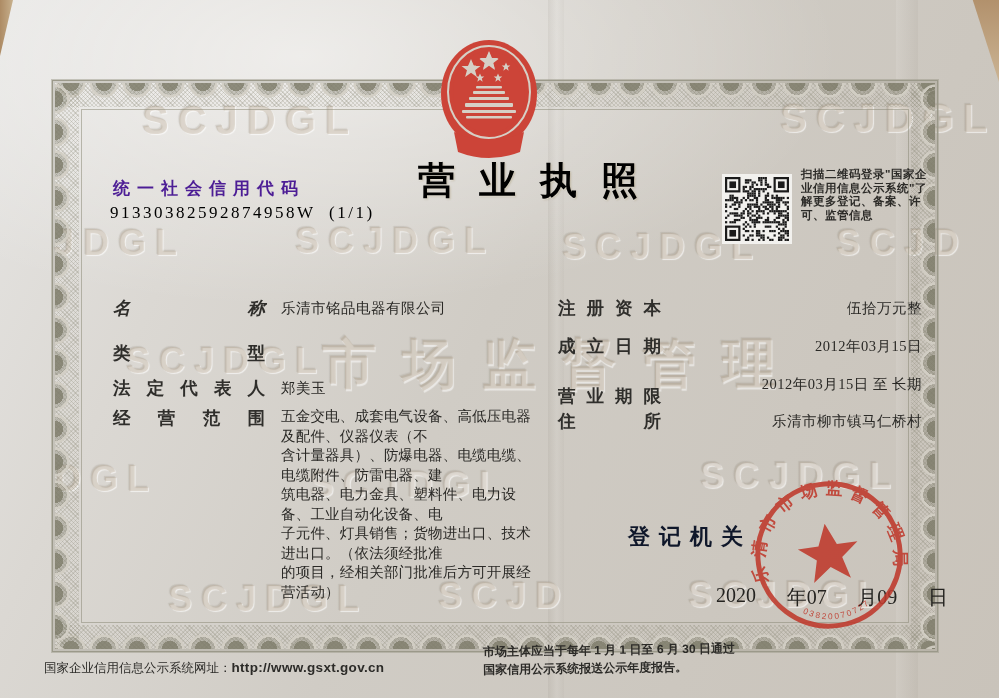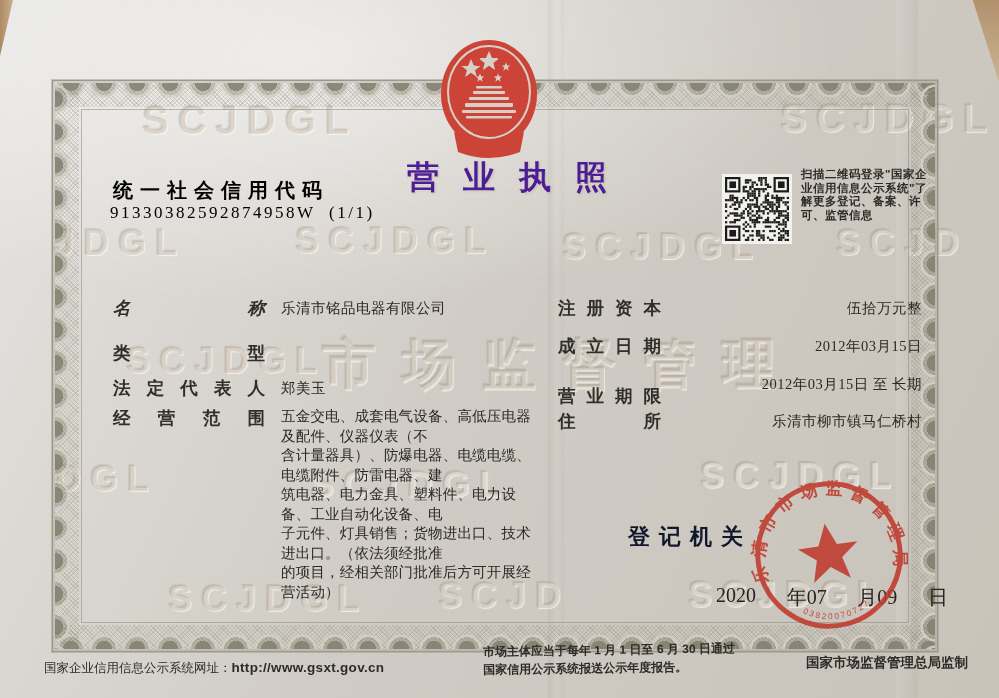--- a/index.html
+++ b/index.html
@@ -44,25 +44,25 @@
   
   .wm { position:absolute; font-family:"Liberation Sans", sans-serif; font-weight:700;
     color:rgba(186,170,150,.38); letter-spacing:9px; font-size:36px;
     text-shadow:1px 1px 1px rgba(255,255,255,.65), -1px -1px 1px rgba(110,100,85,.18); white-space:nowrap; }
   .wm-big { position:absolute; left:322px; top:328px; font-family:"Liberation Sans", sans-serif;
     font-weight:700; font-size:54px; letter-spacing:26px; color:rgba(175,155,128,.30);
     text-shadow:1px 2px 1px rgba(255,255,255,.55), -1px -1px 1px rgba(110,100,85,.15); white-space:nowrap; }
 
   
   .credit-label { position:absolute; left:113px; top:177px; font-family:"Liberation Sans",sans-serif;
-    font-weight:700; font-size:20px; letter-spacing:7px; color:#000000; }
+    font-weight:700; font-size:17px; letter-spacing:7px; color:#4c1d95; }
   .credit-code { position:absolute; left:110px; top:203px; font-size:17px; letter-spacing:2.5px; color:#000000; }
-  .title { position:absolute; left:352px; top:156px; width:310px; text-align:center;
-    font-family:"Liberation Sans",sans-serif; font-weight:700; font-size:32px; letter-spacing:24px;
-    color:#4c1d95; text-indent:24px;
+  .title { position:absolute; left:352px; top:156px; width:310px; text-align:right;
+    font-family:"Liberation Sans",sans-serif; font-weight:700; font-size:37px; letter-spacing:24px;
+    color:#000000; text-indent:24px;
     text-shadow:0 1px 1px rgba(255,255,255,.4), 1px 1px 2px rgba(120,90,20,.25); white-space:nowrap; }
   .subtitle { position:absolute; left:352px; top:227px; width:310px; text-align:center;
     font-size:21px; letter-spacing:6px; color:#3b3a37; font-weight:600; }
   .emblem { position:absolute; left:436px; top:36px; width:106px; height:132px; }
 
   
   .qr { position:absolute; left:722px; top:174px; width:70px; height:70px; background:#f2f1ee; padding:3px; }
   .qr-caption { position:absolute; left:801px; top:168px; width:131px; font-family:"Liberation Sans",sans-serif;
     font-size:11.5px; line-height:13.6px; font-weight:700; color:#2c2b28; letter-spacing:.5px; }
 
@@ -520,14 +520,13 @@
     </g>
   </svg>
 
   <div class="foot foot-left">
     <span>国家企业信用信息公示系统网址：</span><b>http://www.gsxt.gov.cn</b>
   </div>
   <div class="foot foot-mid">
     <div>市场主体应当于每年 1 月 1 日至 6 月 30 日通过</div>
     <div>国家信用公示系统报送公示年度报告。</div>
   </div>
-  <div class="foot foot-right">国家市场监督管理总局监制</div>
 </div>
 
 </body></html>

